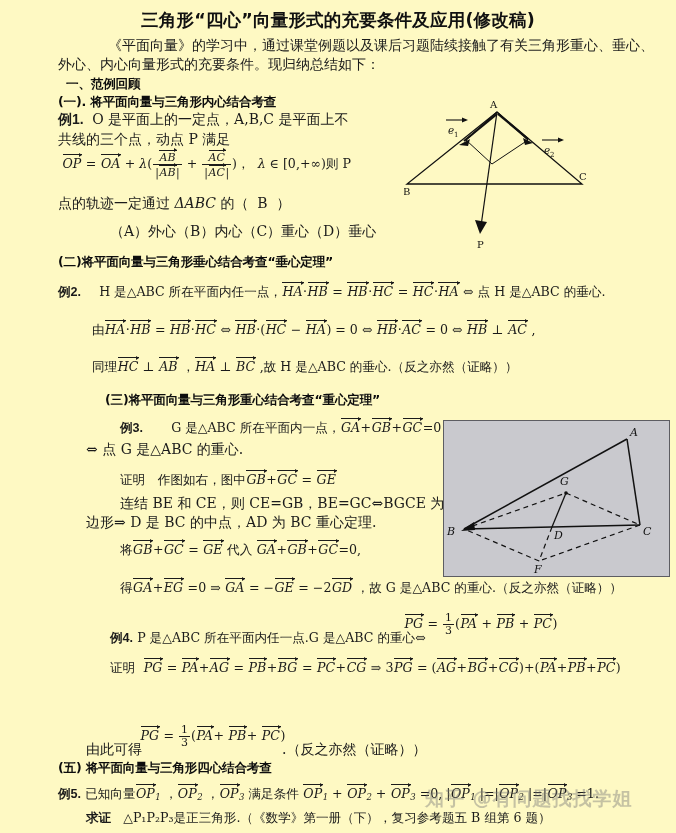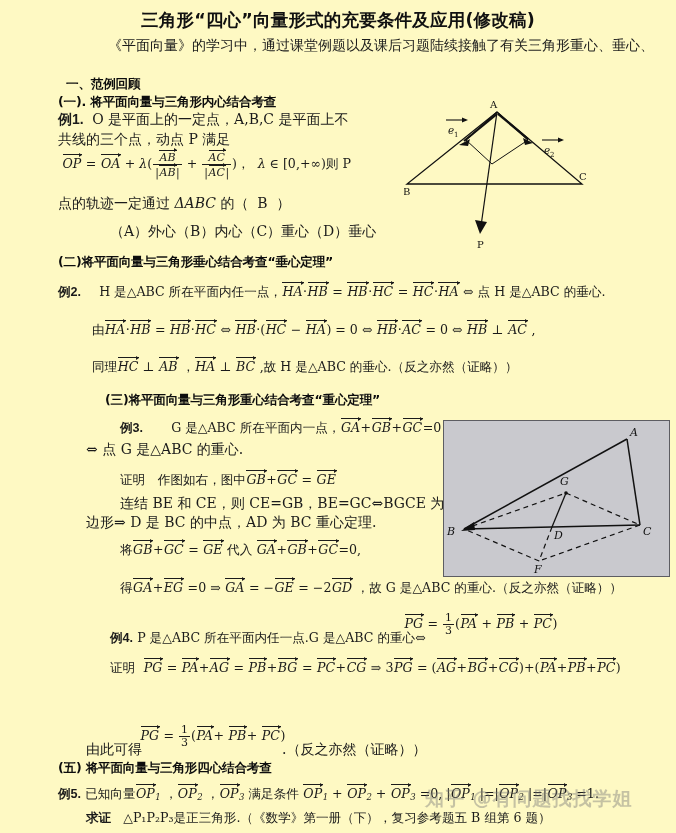--- a/index.html
+++ b/index.html
@@ -147,20 +147,21 @@
 </head>
 <body>
 
 <div class="page">
 
   <div class="doc-title">三角形“四心”向量形式的充要条件及应用(修改稿)</div>
 
   <div class="tx" style="left:86px; top:38px;">
     <span style="display:inline-block;width:22px;"></span><span>《平面向量》的学习中，通过课堂例题以及课后习题陆续接触了有关三角形重心、垂心、</span>
   </div>
+  <div class="tx" style="left:58px; top:57px;">外心、内心向量形式的充要条件。现归纳总结如下：</div>
 
   <div class="tx bold-head" style="left:66px; top:76px;">一、范例回顾</div>
 
   <div class="tx bold-head" style="left:58px; top:94px;">(一). 将平面向量与三角形内心结合考查</div>
 
   <div class="tx" style="left:58px; top:112px;">
     <span class="eg-label">例1.</span>
     <span style="display:inline-block;width:4px;"></span><span>O 是平面上的一定点，A,B,C 是平面上不</span>
   </div>
   <div class="tx" style="left:58px; top:132px;">共线的三个点，动点 P 满足</div>

